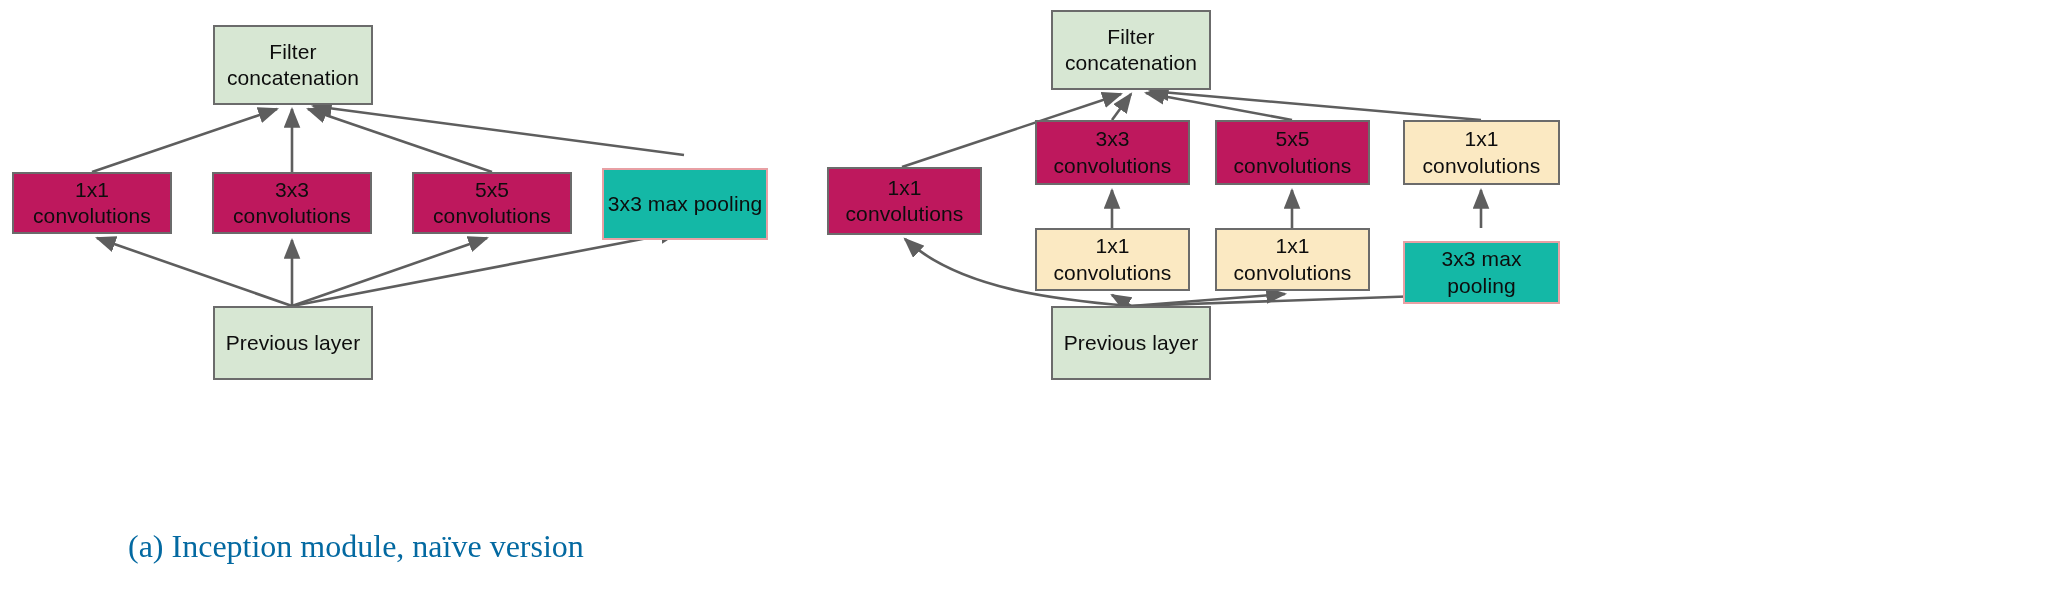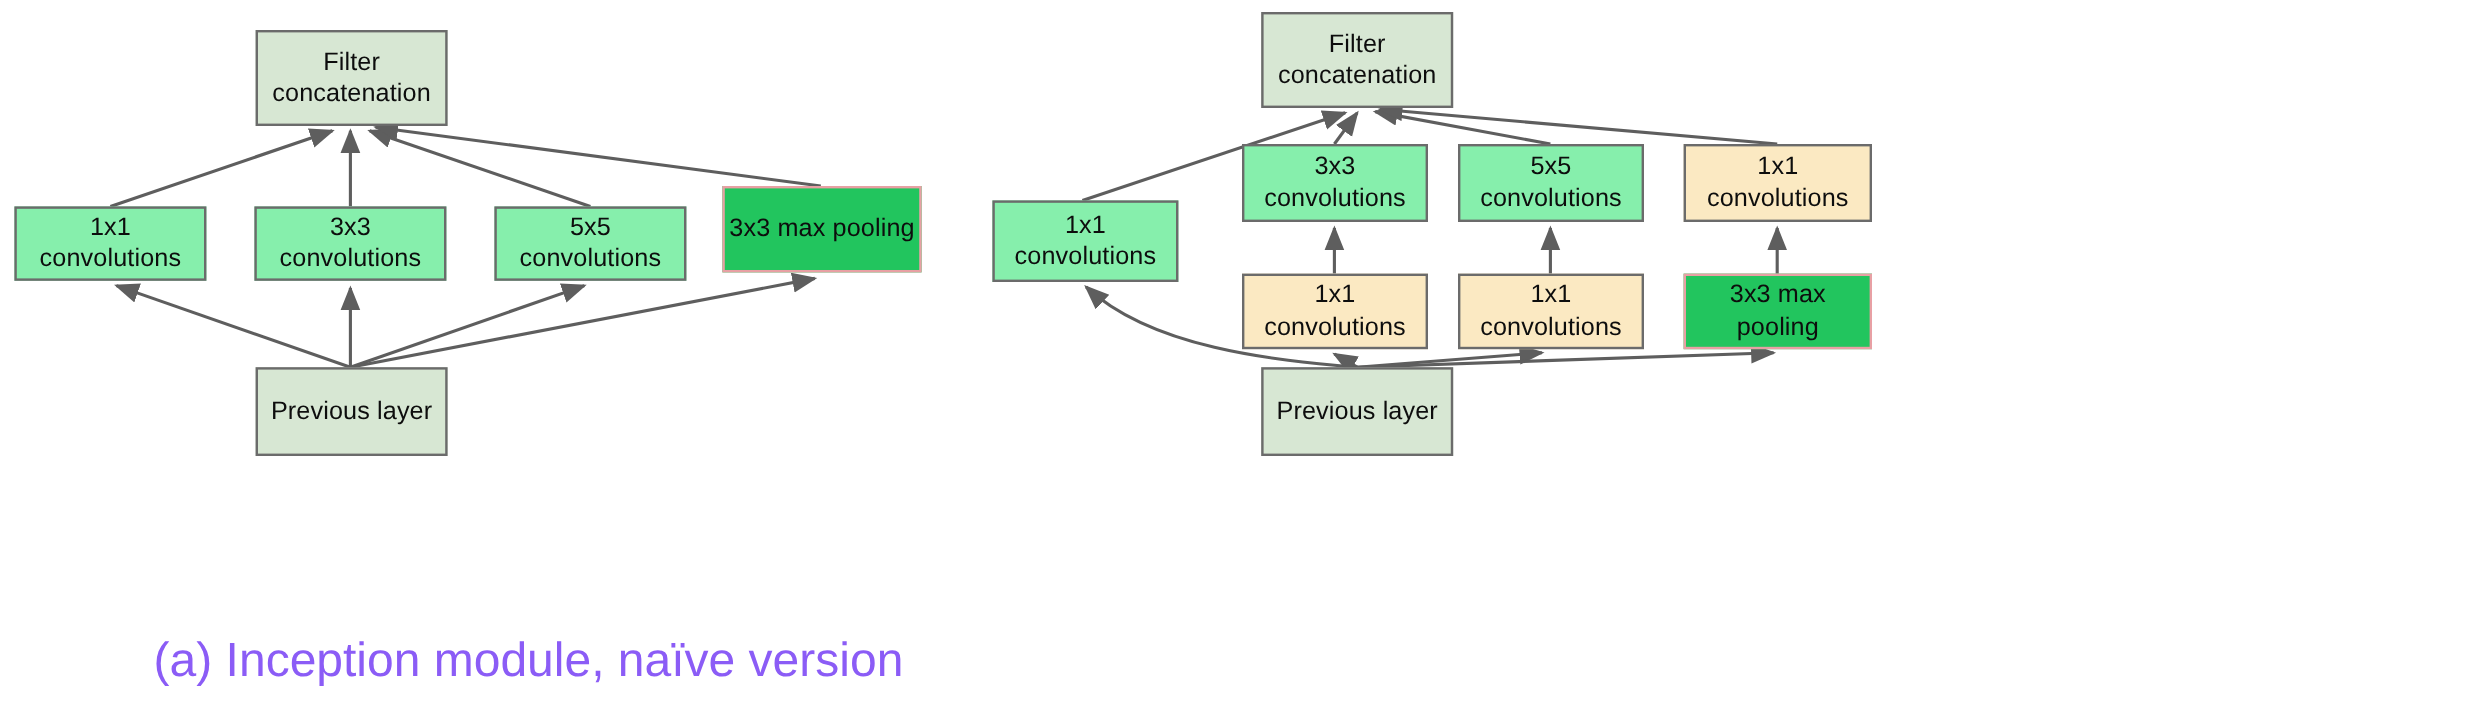--- a/index.html
+++ b/index.html
@@ -4,25 +4,25 @@
 <style>
   html,body{margin:0;padding:0;background:#ffffff;}
   body{width:2070px;height:591px;position:relative;overflow:hidden;
        font-family:"Liberation Sans",sans-serif;}
   #stage{position:absolute;left:0;top:0;width:2056px;height:591px;}
   svg.edges{position:absolute;left:0;top:0;width:2070px;height:591px;pointer-events:none;}
   .node{position:absolute;box-sizing:border-box;border:2px solid #6b6b6b;
         display:flex;align-items:center;justify-content:center;text-align:center;
         font-size:21px;line-height:1.25;color:#0d0d0d;letter-spacing:.1px;}
   .green{background:#d7e7d3;}
-  .blue{background:#86efac;}
+  .blue{background:#be185d;}
   .yellow{background:#fbe9c2;}
-  .pink{background:#22c55e;border-color:#e8a0a4;}
-  .caption{position:absolute;font-family:Liberation Sans, sans-serif;
-           font-size:40px;color:#8b5cf6;white-space:nowrap;}
+  .pink{background:#14b8a6;border-color:#e8a0a4;margin-top:13px;}
+  .caption{position:absolute;font-family:Liberation Serif, serif;
+           font-size:32px;color:#0369a1;white-space:nowrap;}
 </style>
 </head>
 <body>
 
 <div id="stage">
 
   <svg class="edges" viewBox="0 0 2070 591">
     <defs>
       <marker id="ah" markerWidth="9" markerHeight="9" refX="7.2" refY="3.2" orient="auto" markerUnits="strokeWidth">
         <path d="M0,0 L8,3.2 L0,6.4 z" fill="#5e5e5e"></path>

